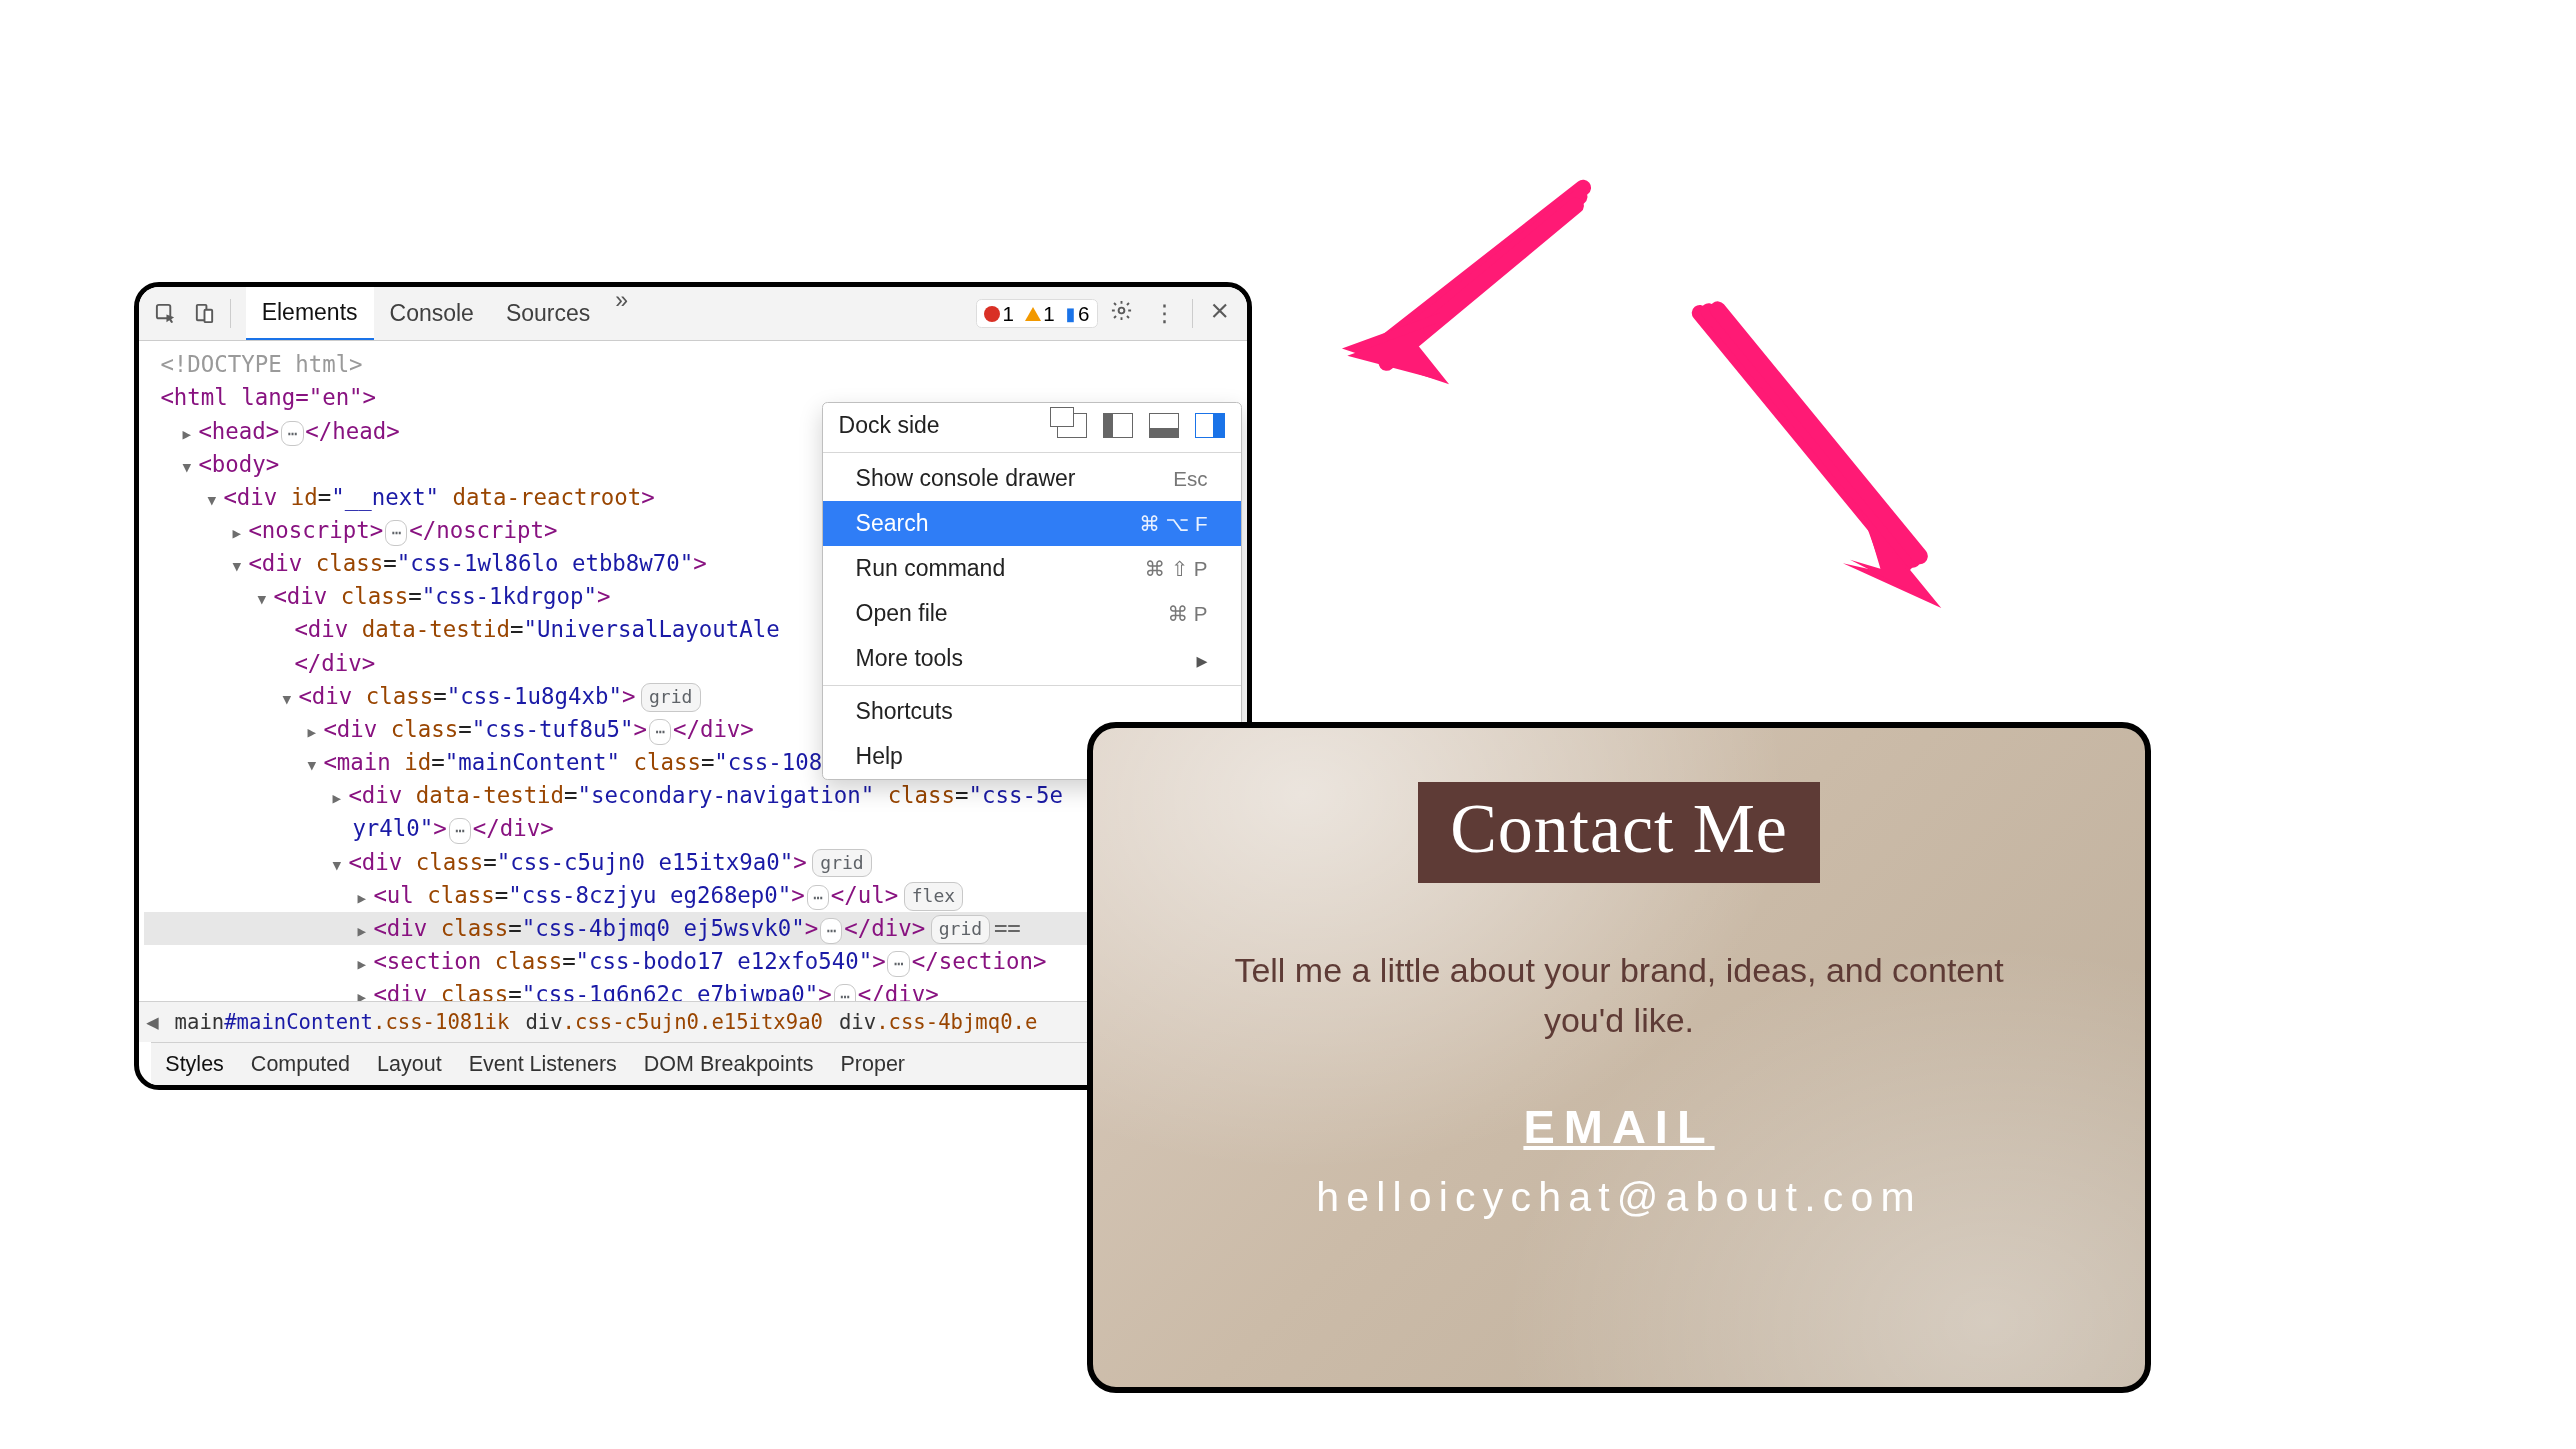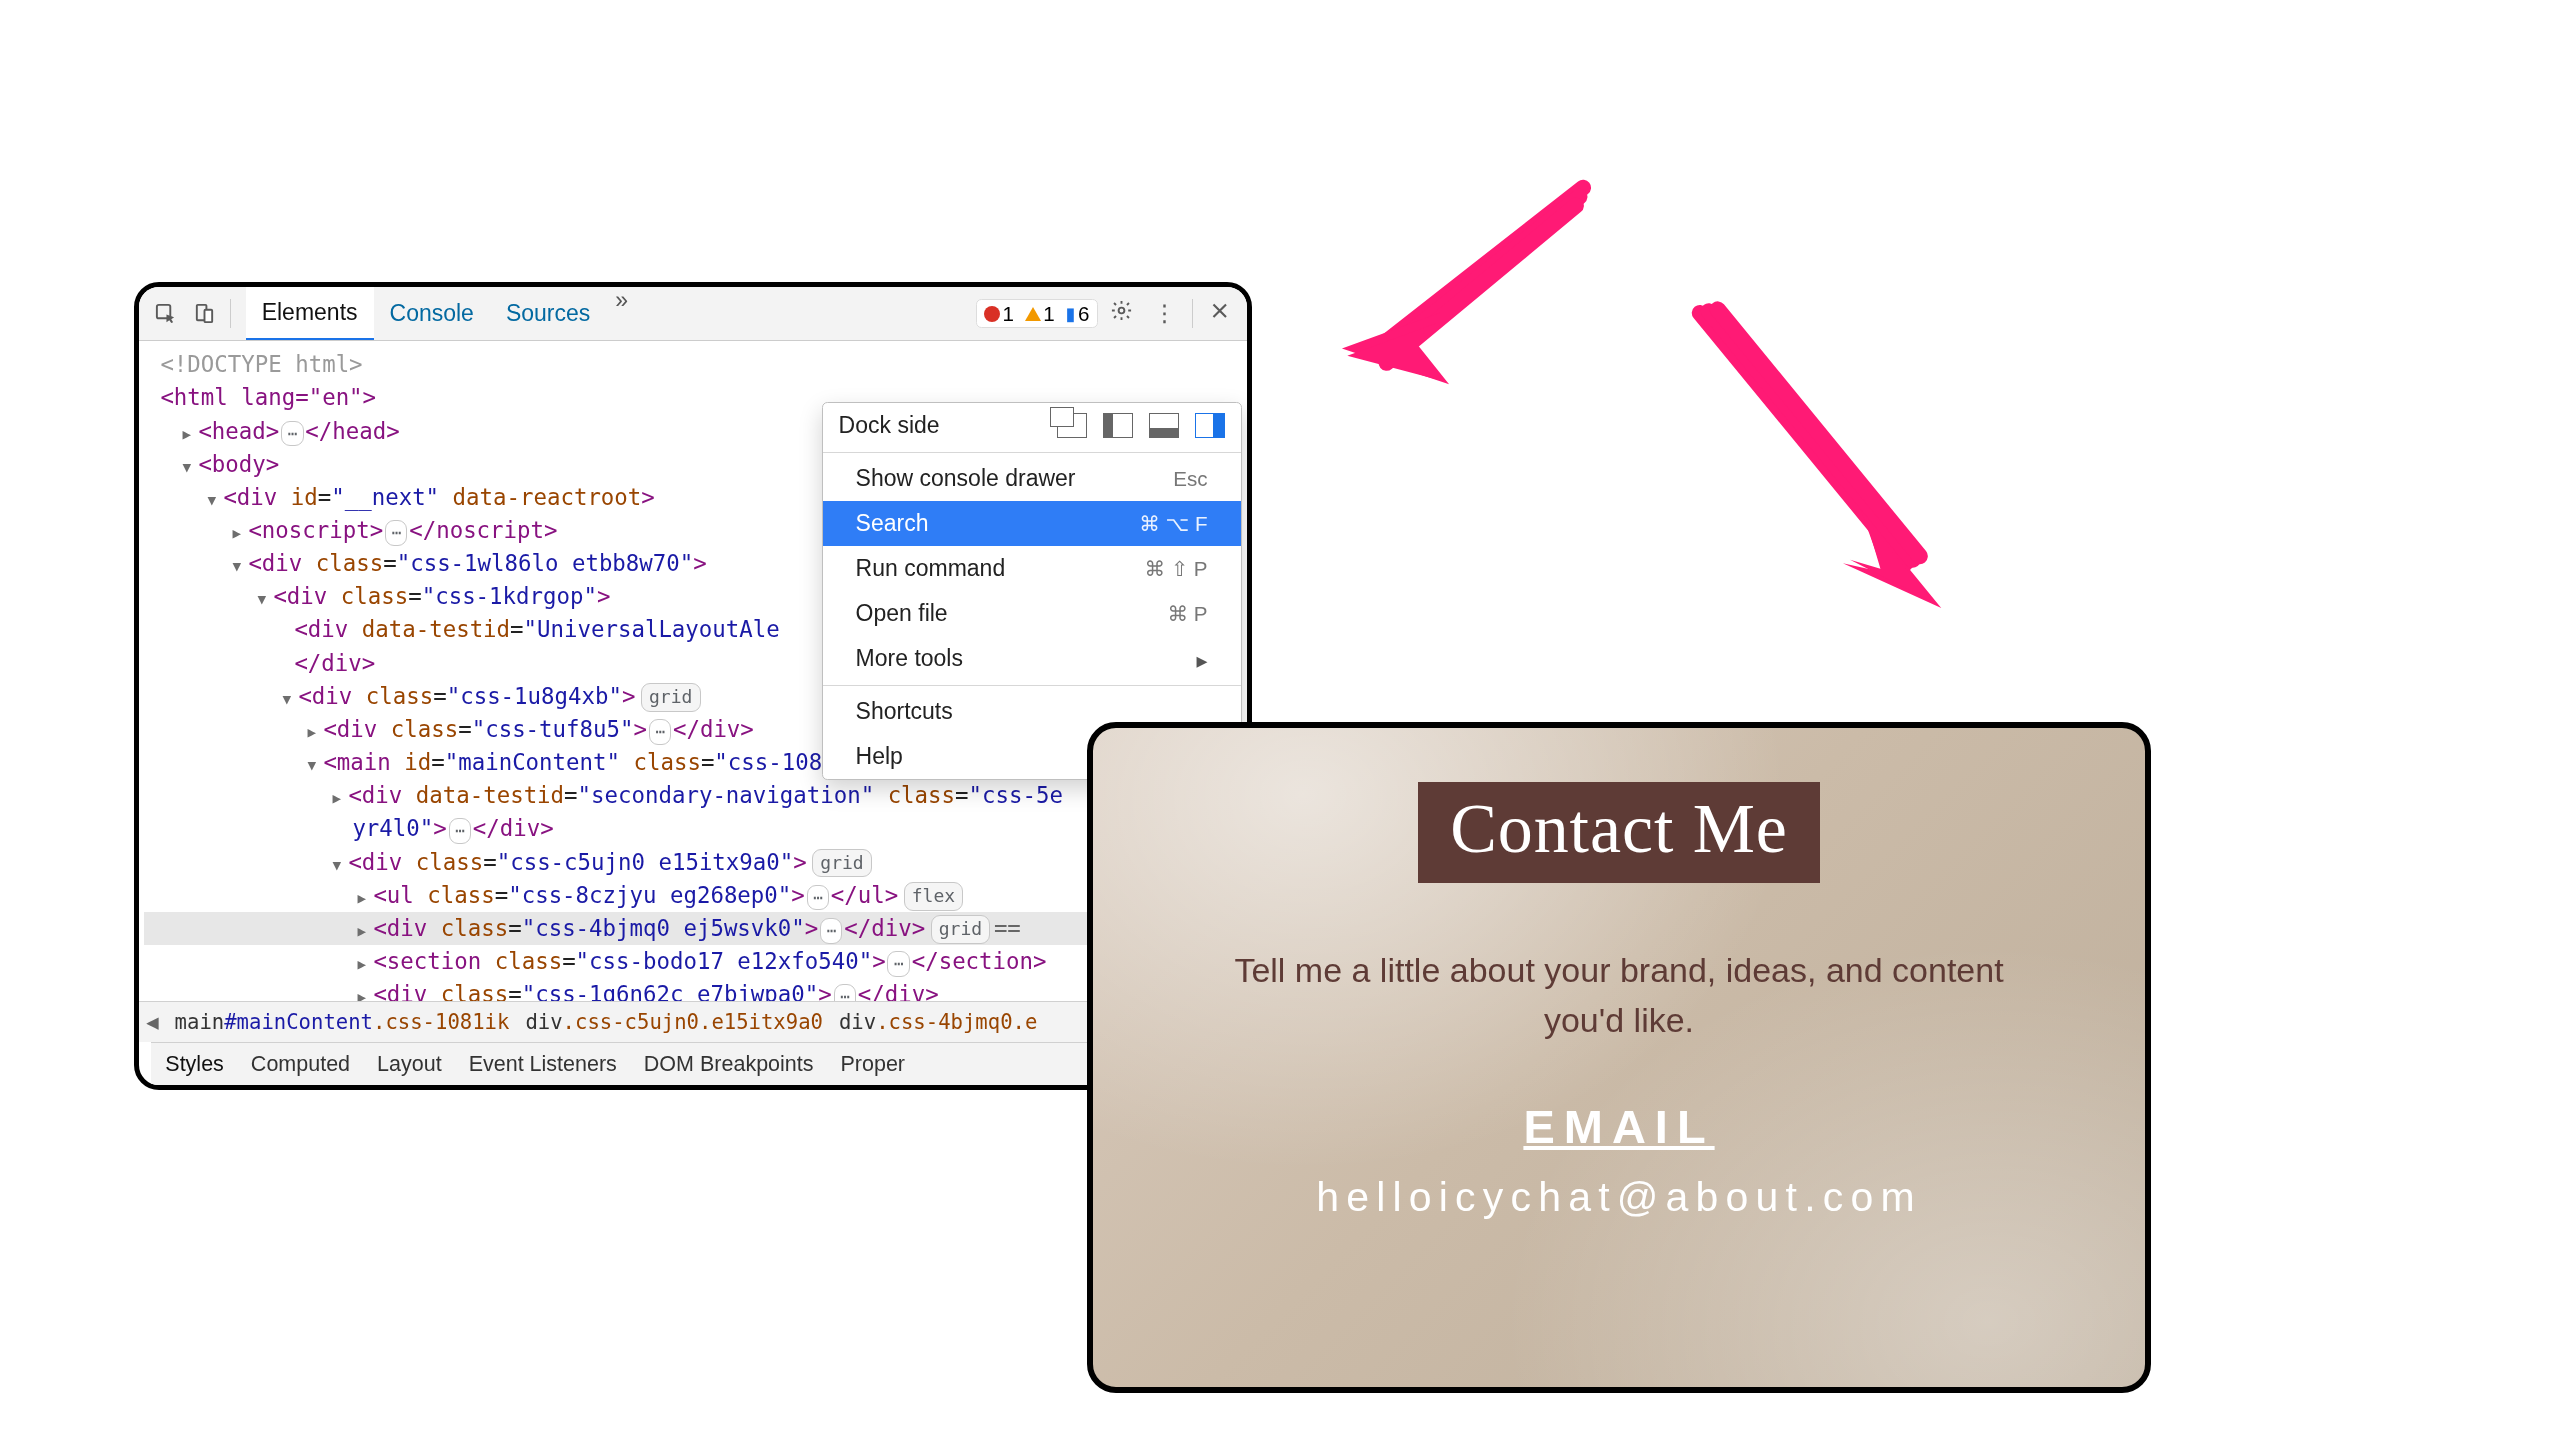--- a/index.html
+++ b/index.html
@@ -40,21 +40,21 @@
   .dt-ic {
     width: 34px; height: 34px;
     display: flex; align-items: center; justify-content: center;
     color: #5a5a5a;
   }
   .dt-ic svg { width: 23px; height: 23px; }
   .dt-tabs { display: flex; align-items: stretch; height: 100%; margin-left: 5.4px; }
   .dt-tab {
     display: flex; align-items: center;
     padding: 0 16px;
-    color: #0369a1;
+    color: #404040;
     cursor: pointer;
   }
   .dt-tab.active {
     color: #111;
     background: #fff;
     border-bottom: 2.7px solid #1a73e8;
   }
   .dt-overflow { color: #555; padding: 0 9px; }
   .dt-spacer { flex: 1; }
   .dt-badges {

